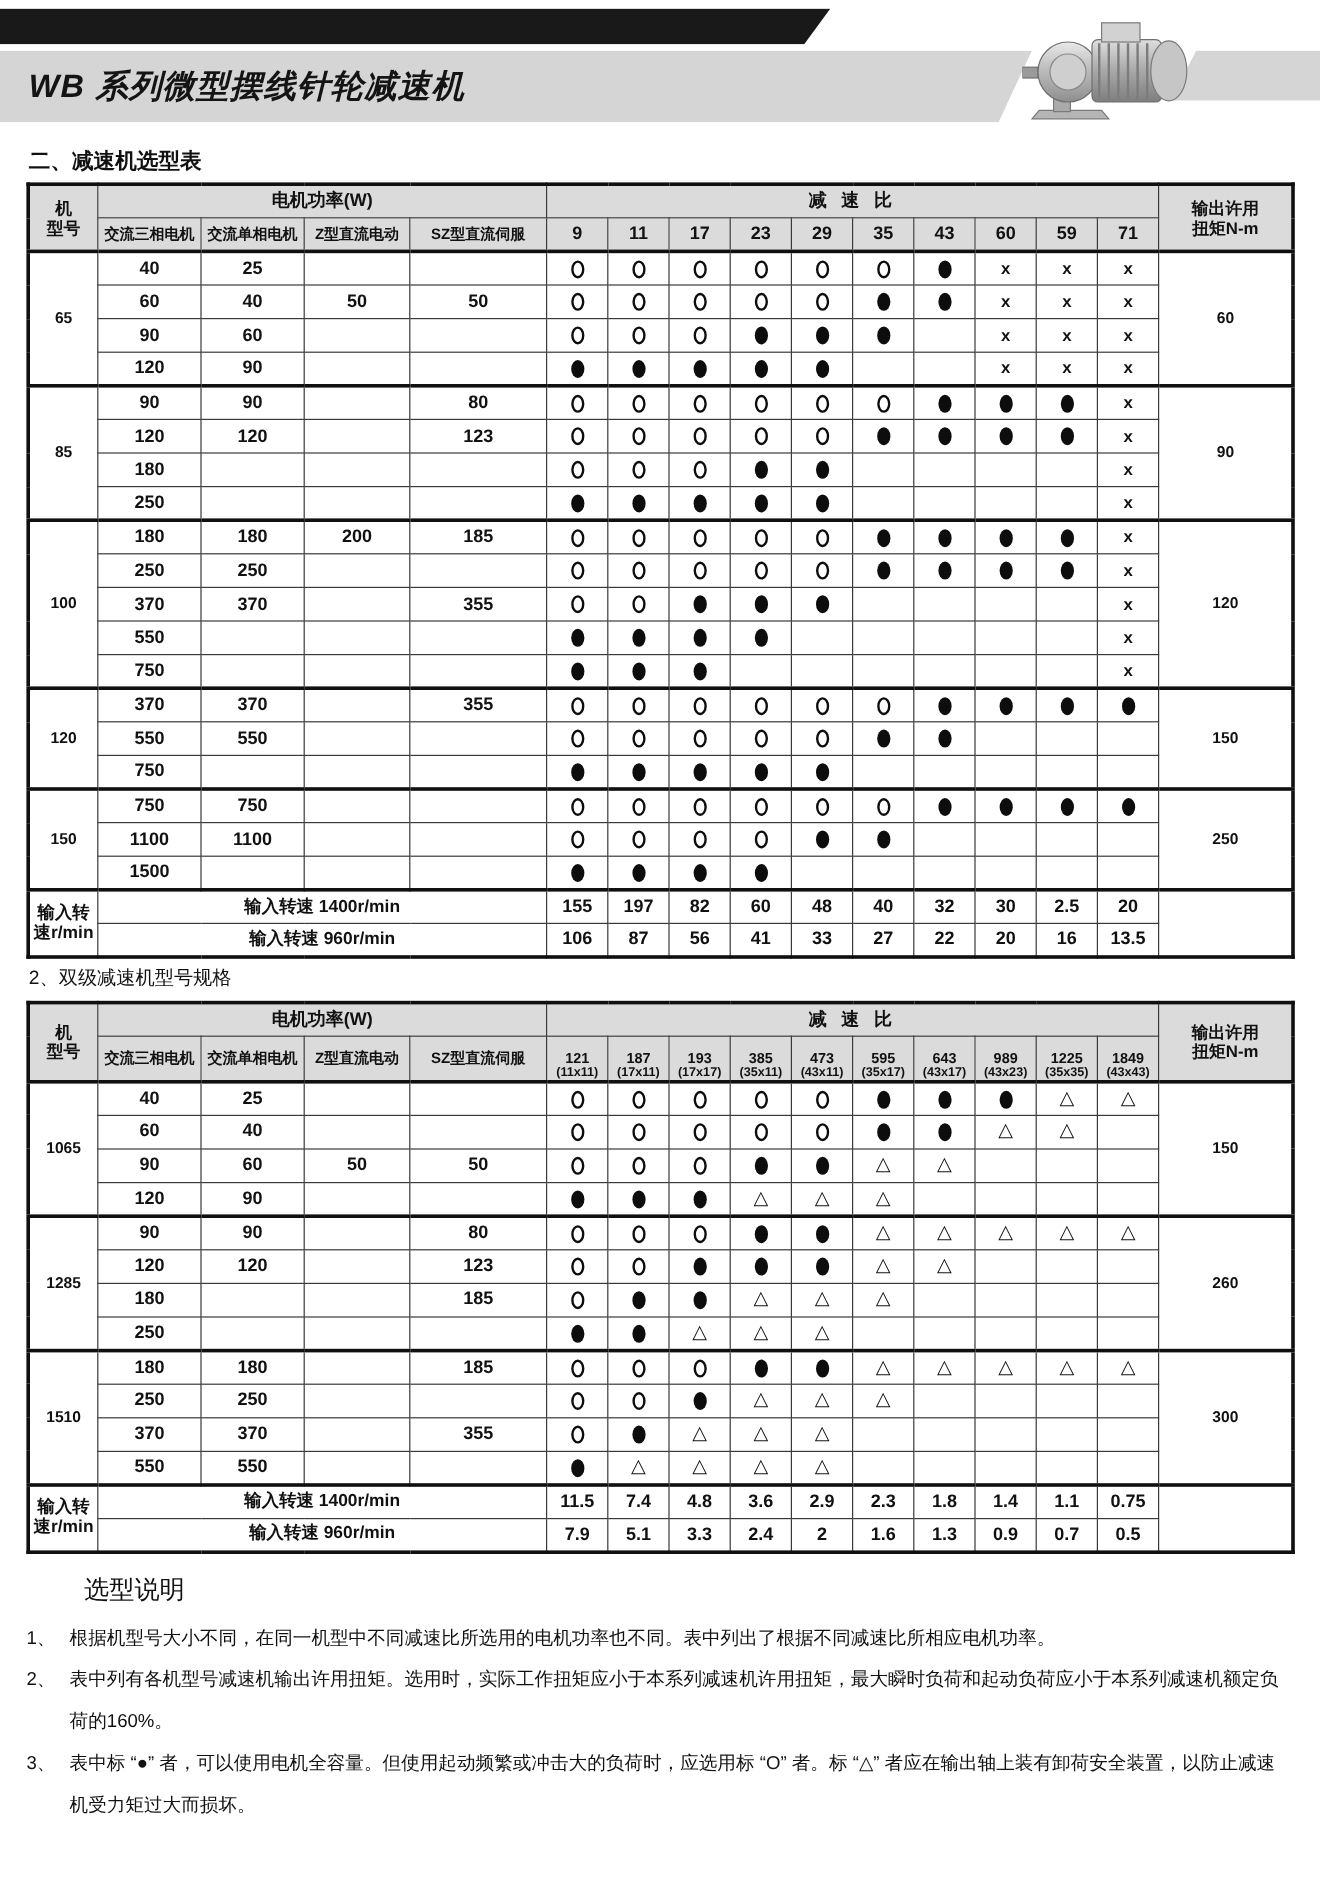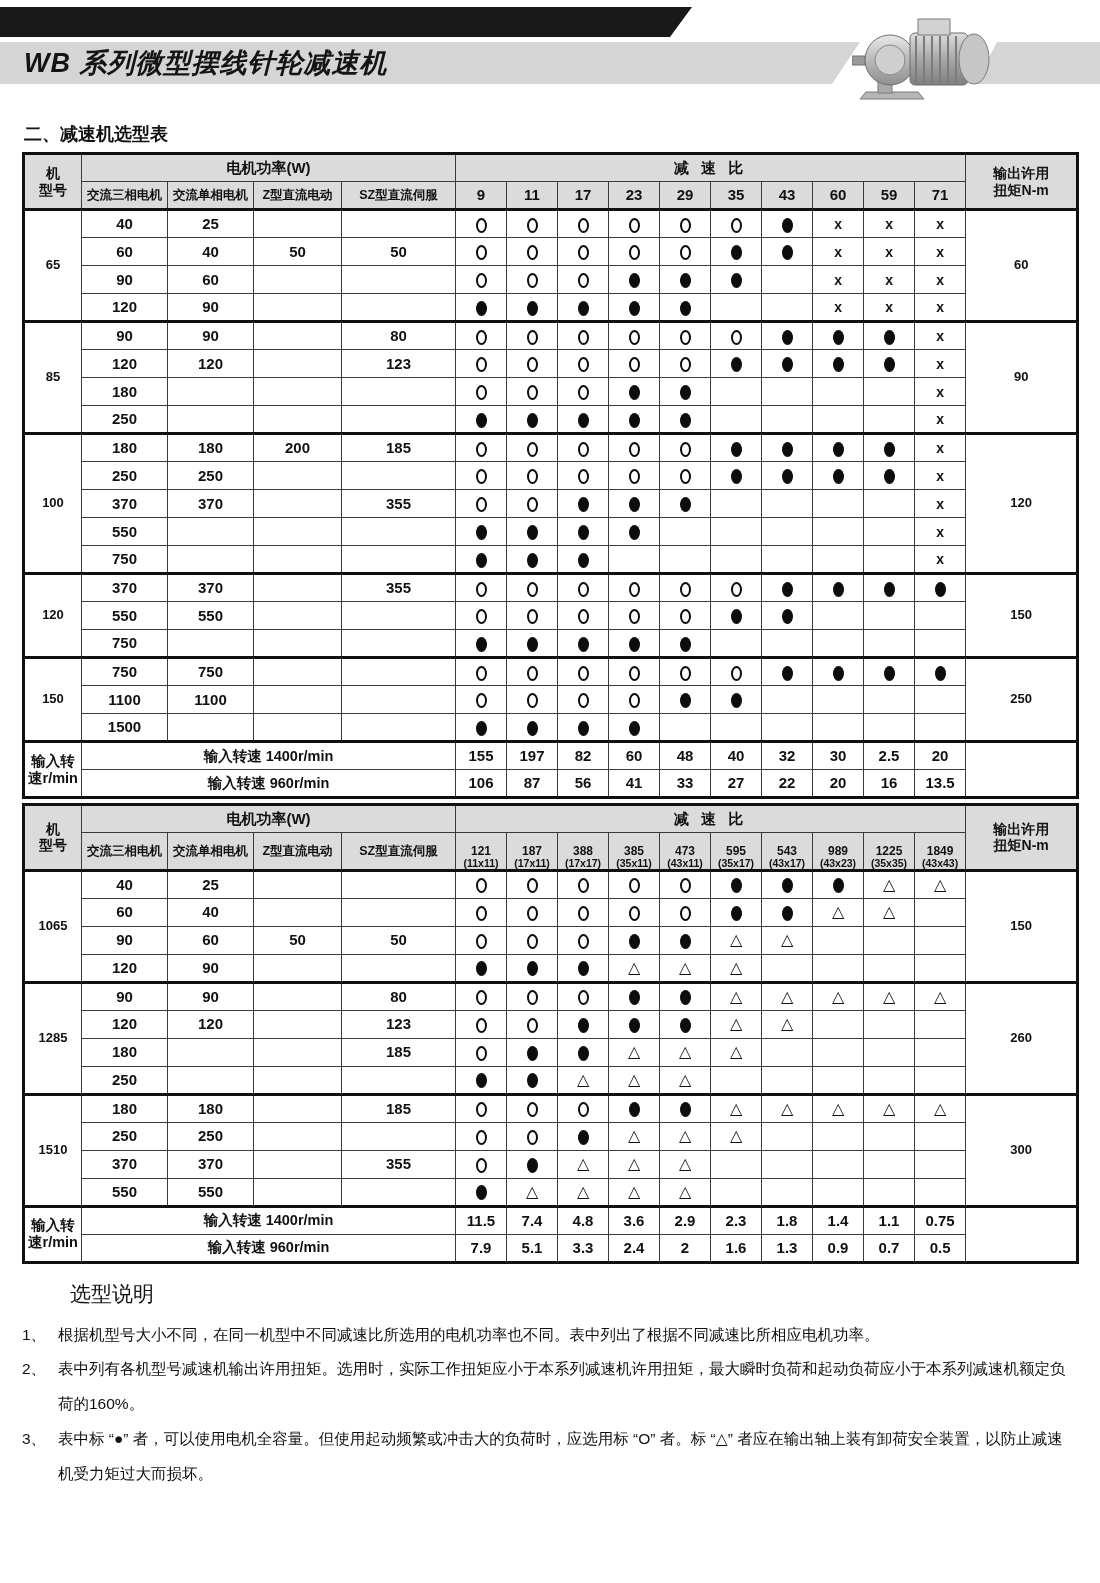--- a/index.html
+++ b/index.html
@@ -2,21 +2,21 @@
 <html><head>
 <meta charset="utf-8">
 <style>
   html,body{margin:0;padding:0;background:#ffffff;}
   body{width:1100px;min-height:1583px;font-family:"Liberation Sans","DejaVu Sans",sans-serif;color:#111;}
 
   
   .hdr{position:relative;height:108px;}
   .topbar{position:absolute;left:0;top:7px;height:30px;width:692px;background:#191919;
           clip-path:polygon(0 0,100% 0,calc(100% - 22px) 100%,0 100%);}
-  .band-left{position:absolute;left:0;top:42px;height:42px;width:860px;background:#d5d5d5;
+  .band-left{position:absolute;left:0;top:42px;height:60px;width:860px;background:#d5d5d5;
           clip-path:polygon(0 0,100% 0,calc(100% - 28px) 100%,0 100%);display:flex;align-items:center;}
   .band-right{position:absolute;right:0;top:42px;height:42px;width:125px;background:#d5d5d5;
           clip-path:polygon(22px 0,100% 0,100% 100%,0 100%);}
   .banner-title{font-size:27px;font-weight:bold;font-style:italic;padding-left:24px;letter-spacing:1px;color:#141414;}
   .product{position:absolute;left:852px;top:18px;}
 
   
   .content{padding:0 22px;}
   .h2{font-size:18px;font-weight:bold;margin:14px 0 6px 2px;}
   .h3{font-size:16px;font-weight:normal;margin:6px 0 8px 2px;}
@@ -487,20 +487,21 @@
             <td class="sval">27</td>
             <td class="sval">22</td>
             <td class="sval">20</td>
             <td class="sval">16</td>
             <td class="sval">13.5</td>
           </tr>
         </tbody>
       </table>
     </div>
 
+  <div class="h3">2、双级减速机型号规格</div>
   <div id="t2-mount">
       <table class="spec t2">
         <colgroup>
           <col style="width: 58px;">
           <col style="width: 86px;">
           <col style="width: 86px;">
           <col style="width: 88px;">
           <col style="width: 114px;">
           <col style="width: 51px;">
           <col style="width: 51px;">
@@ -534,37 +535,37 @@
             <th class="pcol">SZ型直流伺服</th>
             <th class="rcol">
               <div class="rt">121</div>
               <div class="rs">(11x11)</div>
             </th>
             <th class="rcol">
               <div class="rt">187</div>
               <div class="rs">(17x11)</div>
             </th>
             <th class="rcol">
-              <div class="rt">388</div>
+              <div class="rt">193</div>
               <div class="rs">(17x17)</div>
             </th>
             <th class="rcol">
               <div class="rt">385</div>
               <div class="rs">(35x11)</div>
             </th>
             <th class="rcol">
               <div class="rt">473</div>
               <div class="rs">(43x11)</div>
             </th>
             <th class="rcol">
               <div class="rt">595</div>
               <div class="rs">(35x17)</div>
             </th>
             <th class="rcol">
-              <div class="rt">543</div>
+              <div class="rt">643</div>
               <div class="rs">(43x17)</div>
             </th>
             <th class="rcol">
               <div class="rt">989</div>
               <div class="rs">(43x23)</div>
             </th>
             <th class="rcol">
               <div class="rt">1225</div>
               <div class="rs">(35x35)</div>
             </th>

